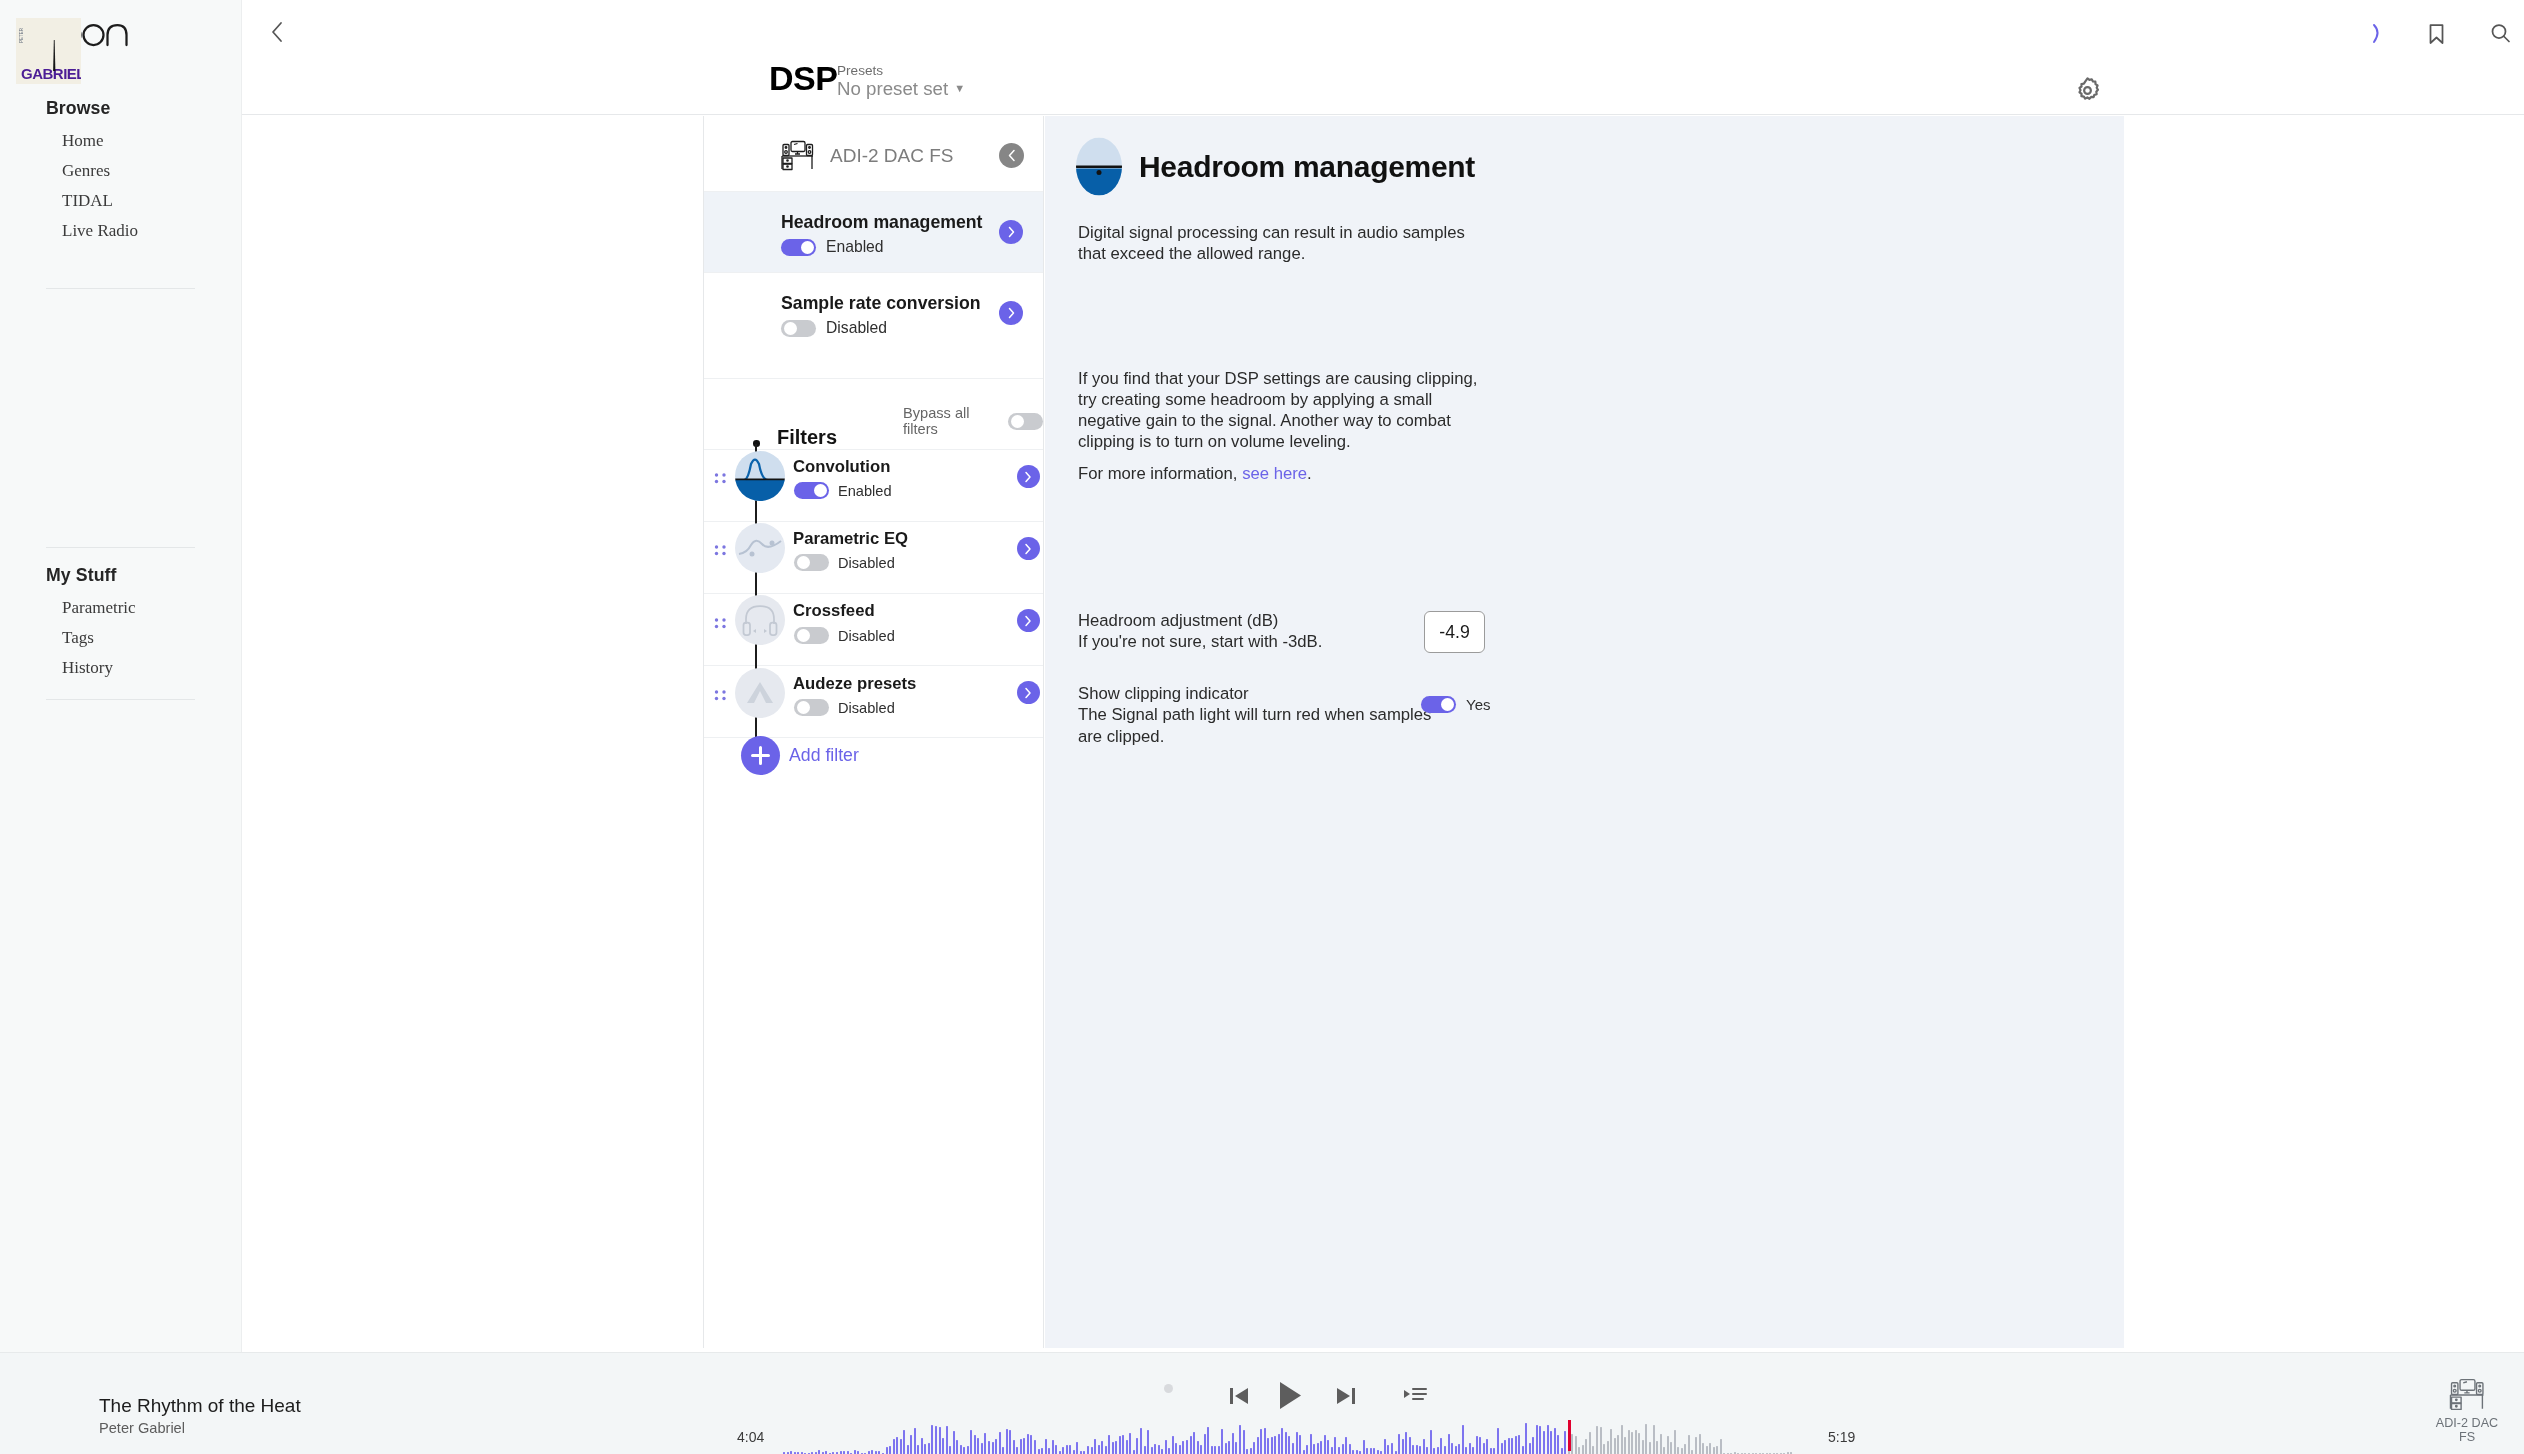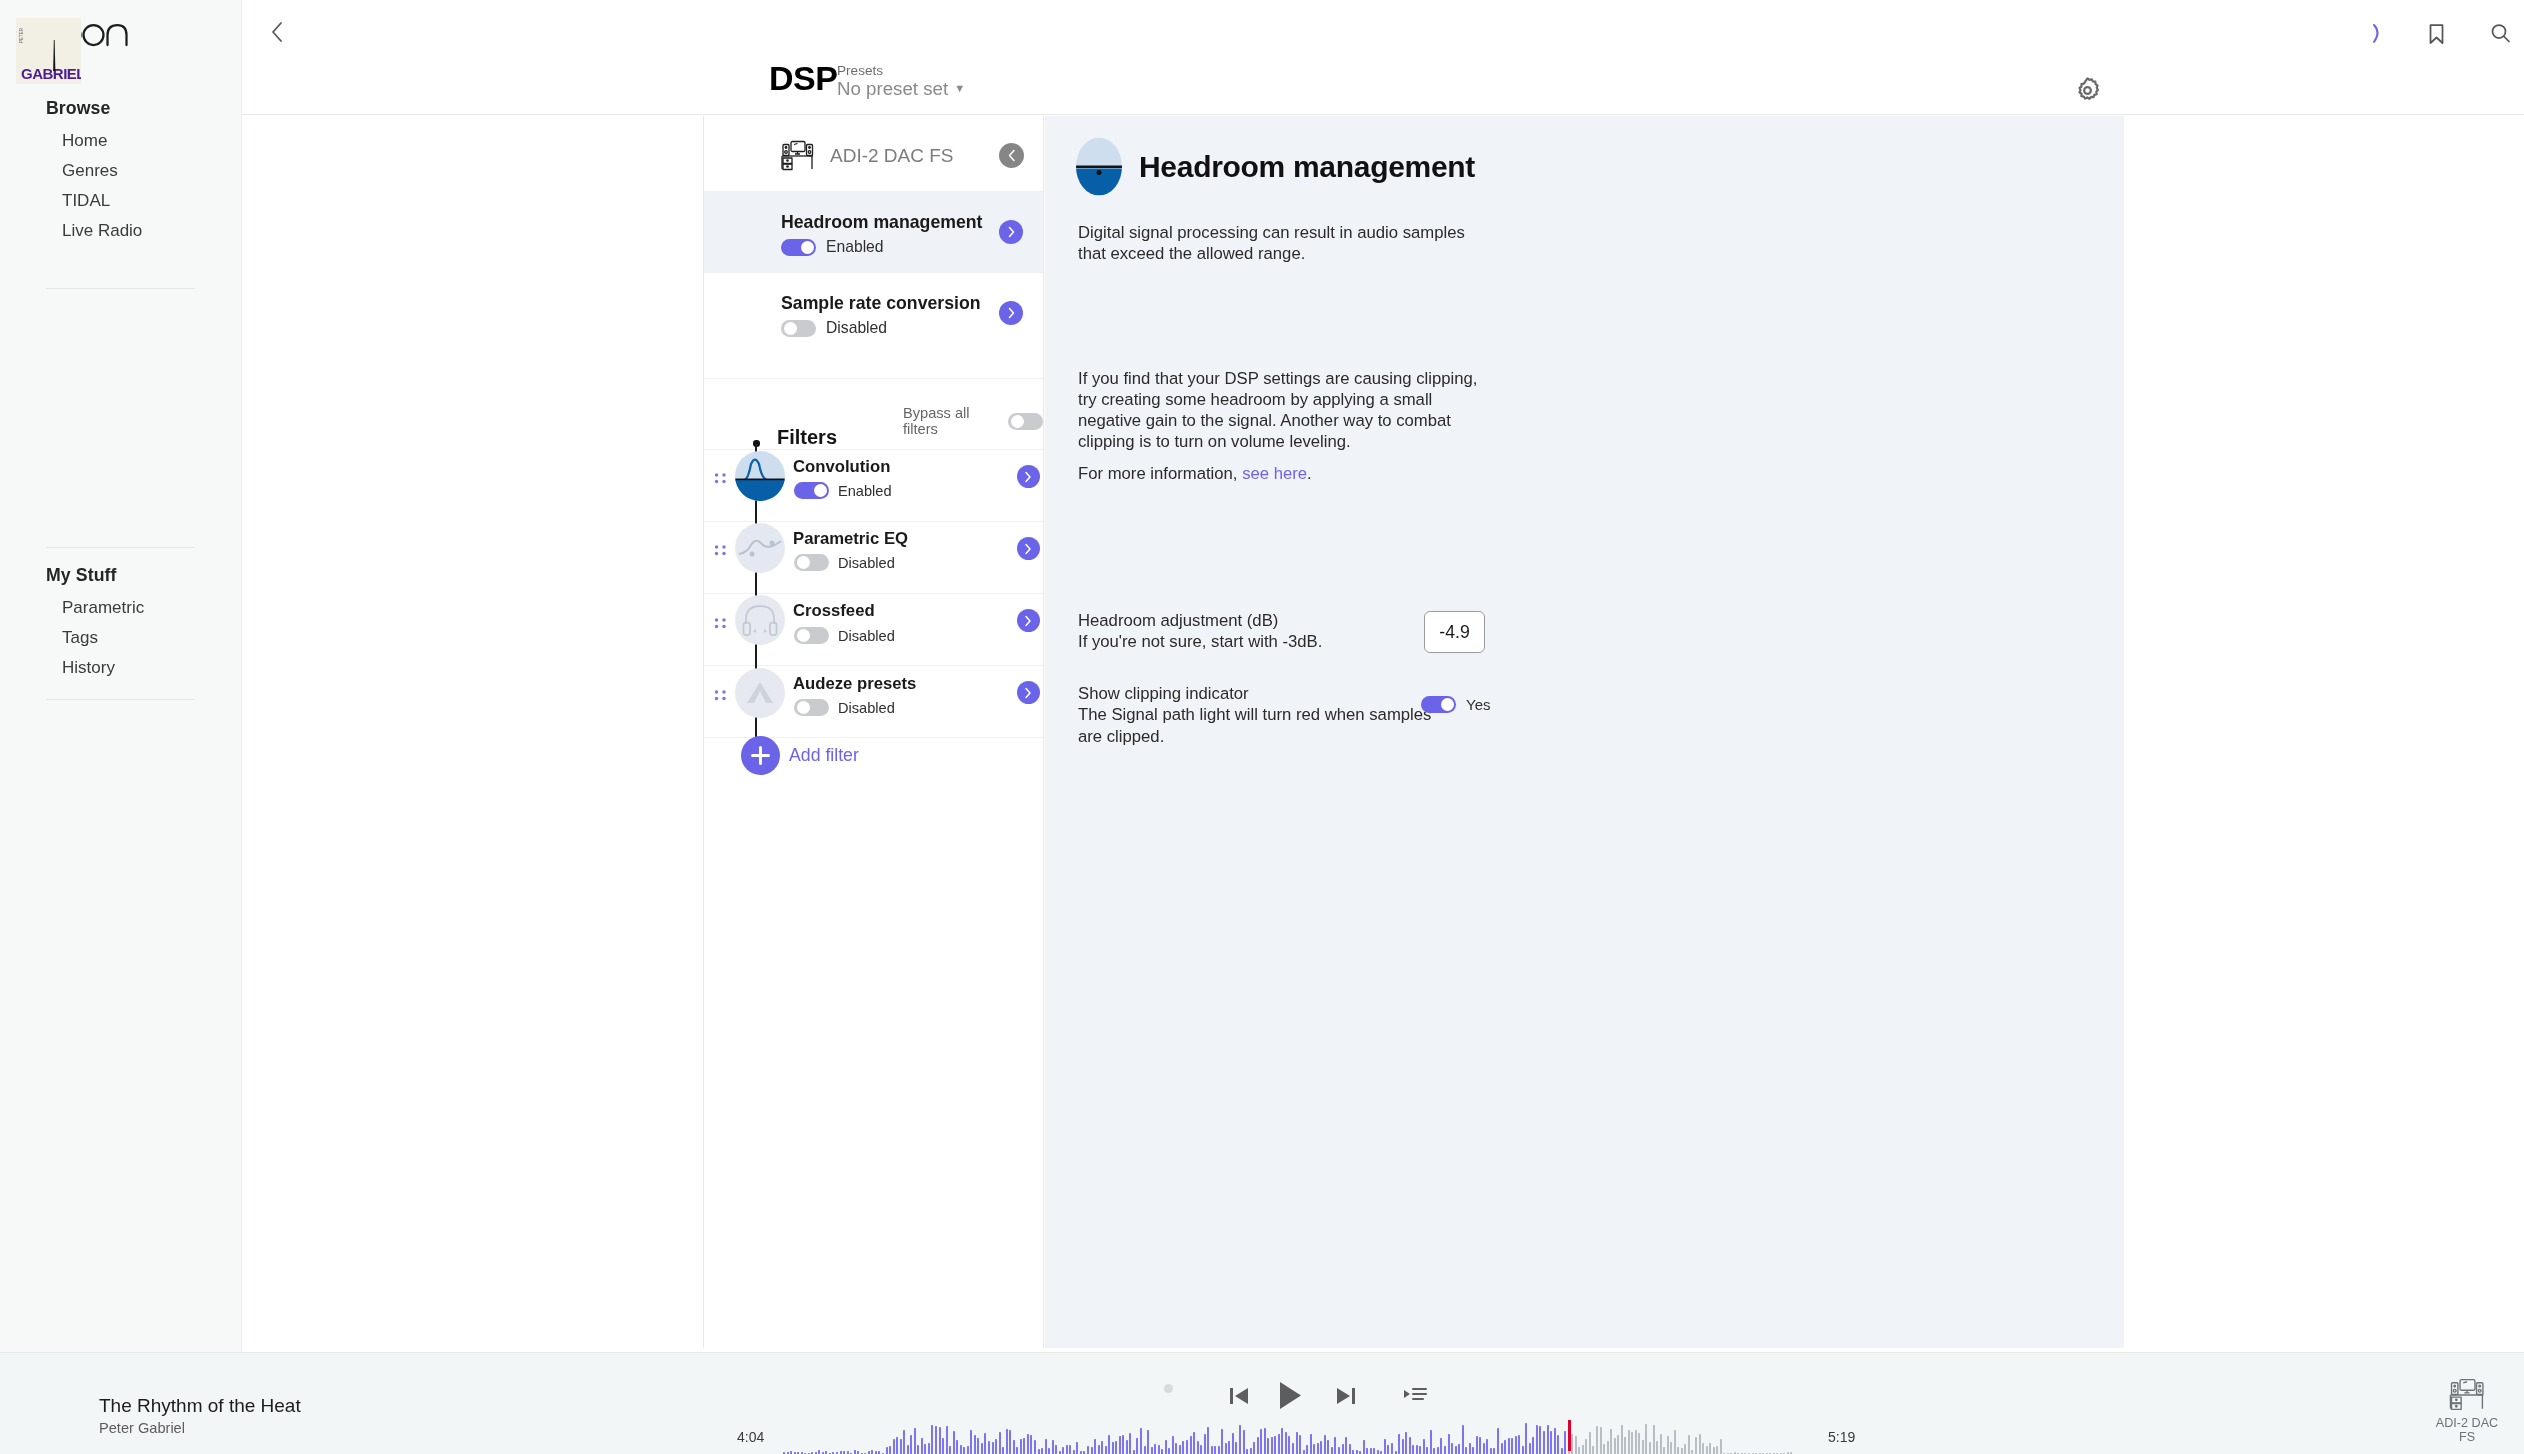--- a/index.html
+++ b/index.html
@@ -20,21 +20,21 @@
   .logo {
     position: absolute; left: 44px; top: 19px; width: 86px; height: 30px;
   }
   .sb-group { position: absolute; left: 0; width: 242px; }
   .sb-head {
     font-size: 17.7px; font-weight: bold; color: #252525;
     padding-left: 46px; letter-spacing: 0.1px;
   }
   .sb-item {
     font-size: 17px; color: #3b3b3b; padding-left: 62px;
-    height: 30px; line-height: 30px; cursor: pointer;
+    height: 30px; line-height: 30px; cursor: pointer; font-family: Liberation Serif, serif;
   }
   .sb-rule {
     position: absolute; left: 46px; width: 149px; height: 1px; background: #e4e7e8;
   }
 
   
   .topbar {
     position: absolute; left: 242px; top: 0; width: 2344px; height: 115px;
     background: #ffffff; border-bottom: 1px solid #e6e8ea;
   }

